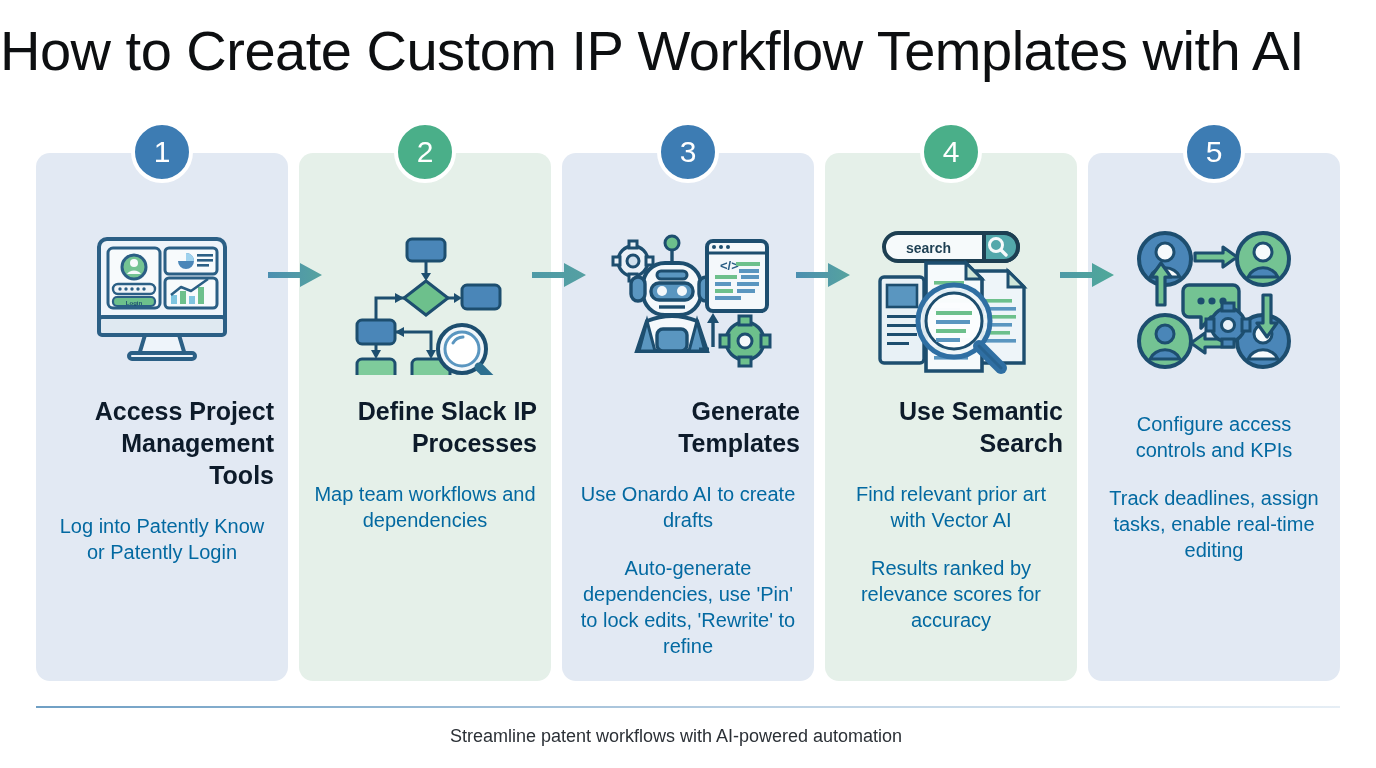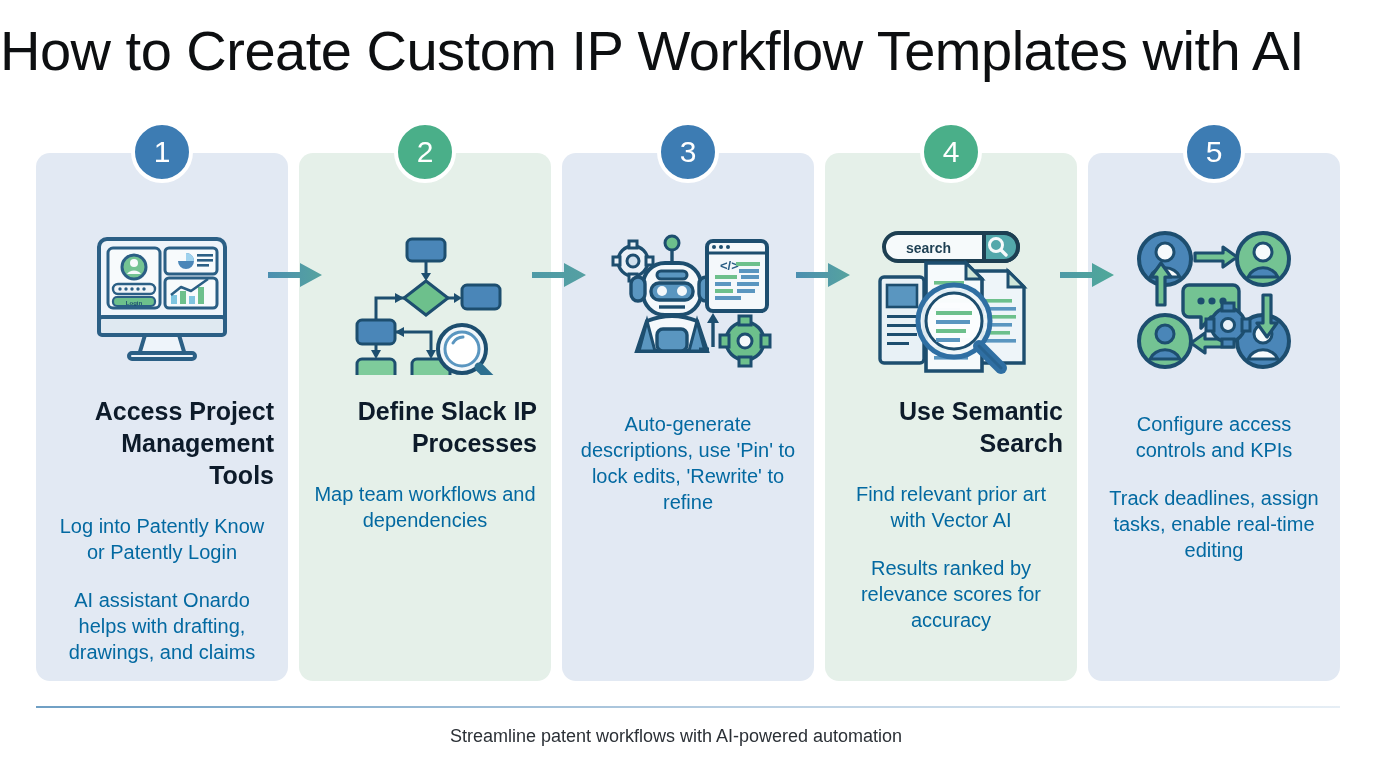--- a/index.html
+++ b/index.html
@@ -109,21 +109,20 @@
         <rect x="112" y="71" width="6" height="8" fill="#7fc5e0"></rect>
         <rect x="121" y="62" width="6" height="17" fill="#6dc08c"></rect>
         <polyline points="94,70 104,62 114,66 131,54" fill="none" stroke="#2b5f85" stroke-width="2.6" stroke-linejoin="round"></polyline>
         <rect x="22" y="92" width="126" height="18" rx="3" fill="#dfe9f1" stroke="#2b5f85" stroke-width="4"></rect>
         <path d="M68 110 l-6 20 h46 l-6 -20 z" fill="#eef4fa" stroke="#2b5f85" stroke-width="4"></path>
         <rect x="52" y="128" width="66" height="6" rx="3" fill="#eef4fa" stroke="#2b5f85" stroke-width="4"></rect>
       </svg>
     </div>
     <div class="step-title">Access Project Management Tools</div>
     <div class="step-line">Log into Patently Know or Patently Login</div>
-    <div class="step-line">AI assistant Onardo helps with drafting, drawings, and claims</div>
   </div>
 
   <div class="step green">
     <div class="badge green">2</div>
     <div class="icon-box">
       <svg width="170" height="150" viewBox="0 0 170 150">
         <rect x="67" y="14" width="38" height="22" rx="5" fill="#4a86b8" stroke="#1d4e6f" stroke-width="3"></rect>
         <path d="M86 36 v16" stroke="#1d4e6f" stroke-width="3" fill="none"></path>
         <path d="M86 56 l-5 -8 h10 z" fill="#1d4e6f"></path>
         <path d="M86 56 l22 17 l-22 17 l-22 -17 z" fill="#6dc08c" stroke="#1d4e6f" stroke-width="3"></path>
@@ -204,21 +203,23 @@
         <circle cx="142" cy="116" r="19" fill="#6dc08c" stroke="#1d4e6f" stroke-width="3.4"></circle>
         <circle cx="142" cy="116" r="7" fill="#f4f8fb" stroke="#1d4e6f" stroke-width="3"></circle>
         <g fill="#6dc08c" stroke="#1d4e6f" stroke-width="3">
           <rect x="136" y="91" width="12" height="9"></rect>
             <rect x="136" y="132" width="12" height="9"></rect>
           <rect x="117" y="110" width="9" height="12"></rect>
             <rect x="158" y="110" width="9" height="12"></rect>
         </g>
       </svg>
     </div>
-    <div class="step-line">Auto-generate descriptions, use 'Pin' to lock edits, 'Rewrite' to refine</div>
+    <div class="step-title">Generate Templates</div>
+    <div class="step-line">Use Onardo AI to create drafts</div>
+    <div class="step-line">Auto-generate dependencies, use 'Pin' to lock edits, 'Rewrite' to refine</div>
   </div>
 
   <div class="step green">
     <div class="badge green">4</div>
     <div class="icon-box">
       <svg width="170" height="150" viewBox="0 0 170 150">
         <rect x="18" y="8" width="134" height="28" rx="14" fill="#f6fafb" stroke="#1d3f52" stroke-width="4"></rect>
         <text x="40" y="28" font-family="Liberation Sans, sans-serif" font-size="14" font-weight="bold" fill="#1d3f52">search</text>
         <path d="M118 8 h20 a14 14 0 0 1 0 28 h-20 z" fill="#53a8ab" stroke="#1d3f52" stroke-width="4"></path>
         <circle cx="130" cy="20" r="6.5" fill="none" stroke="#f6fafb" stroke-width="3"></circle>

